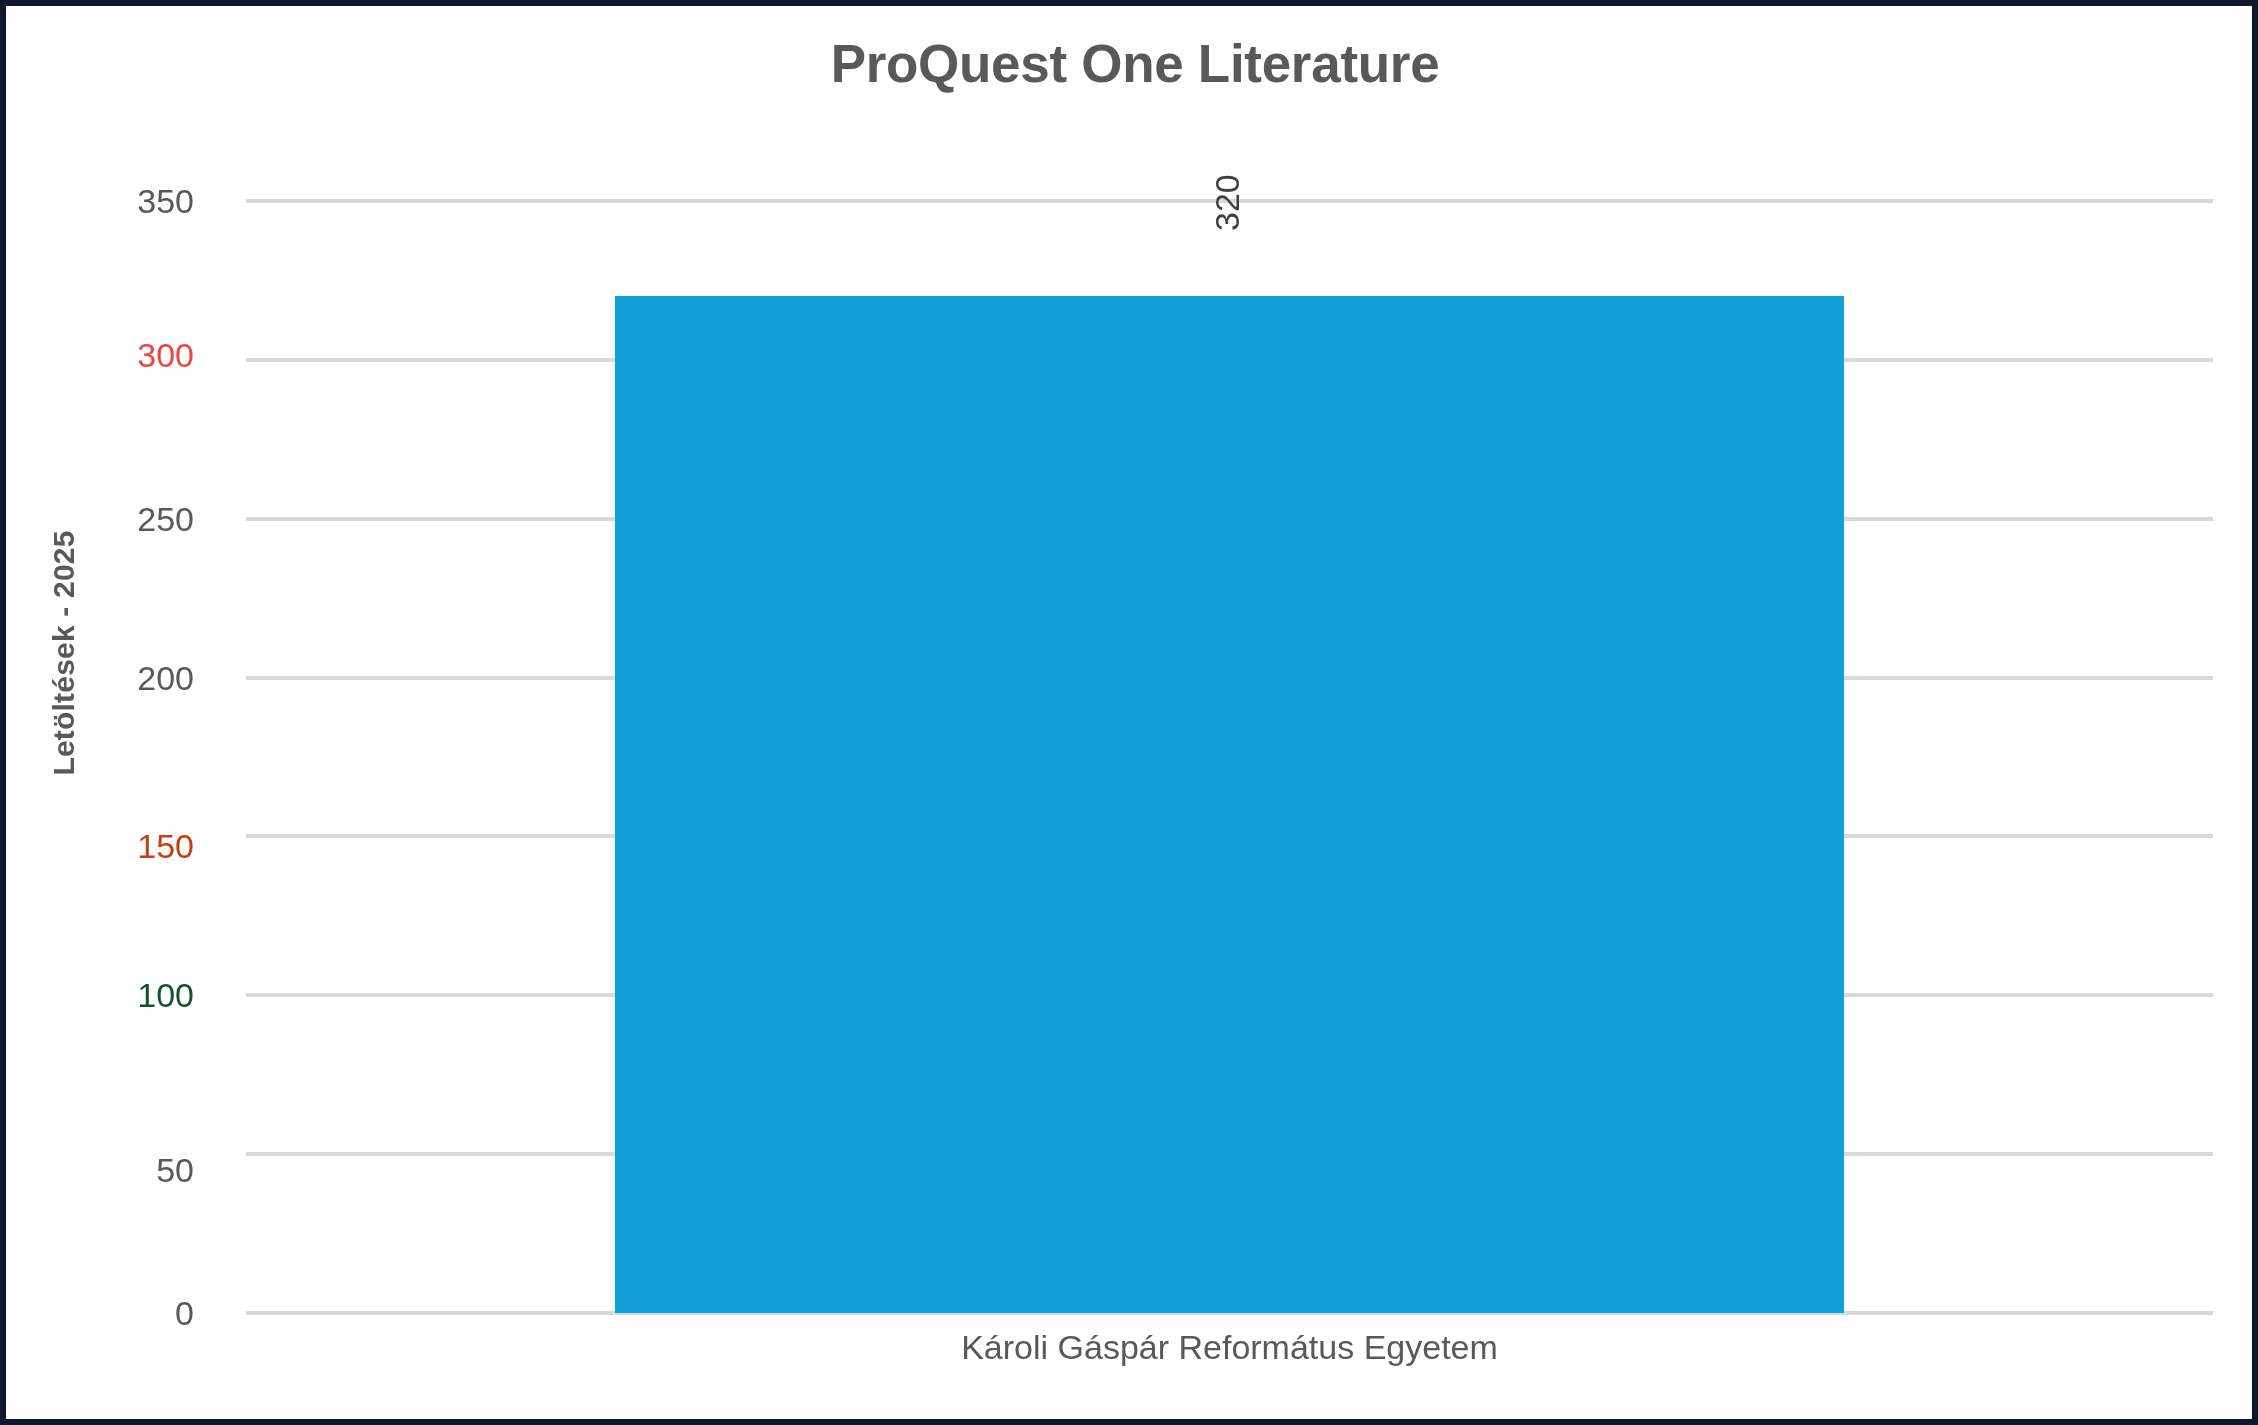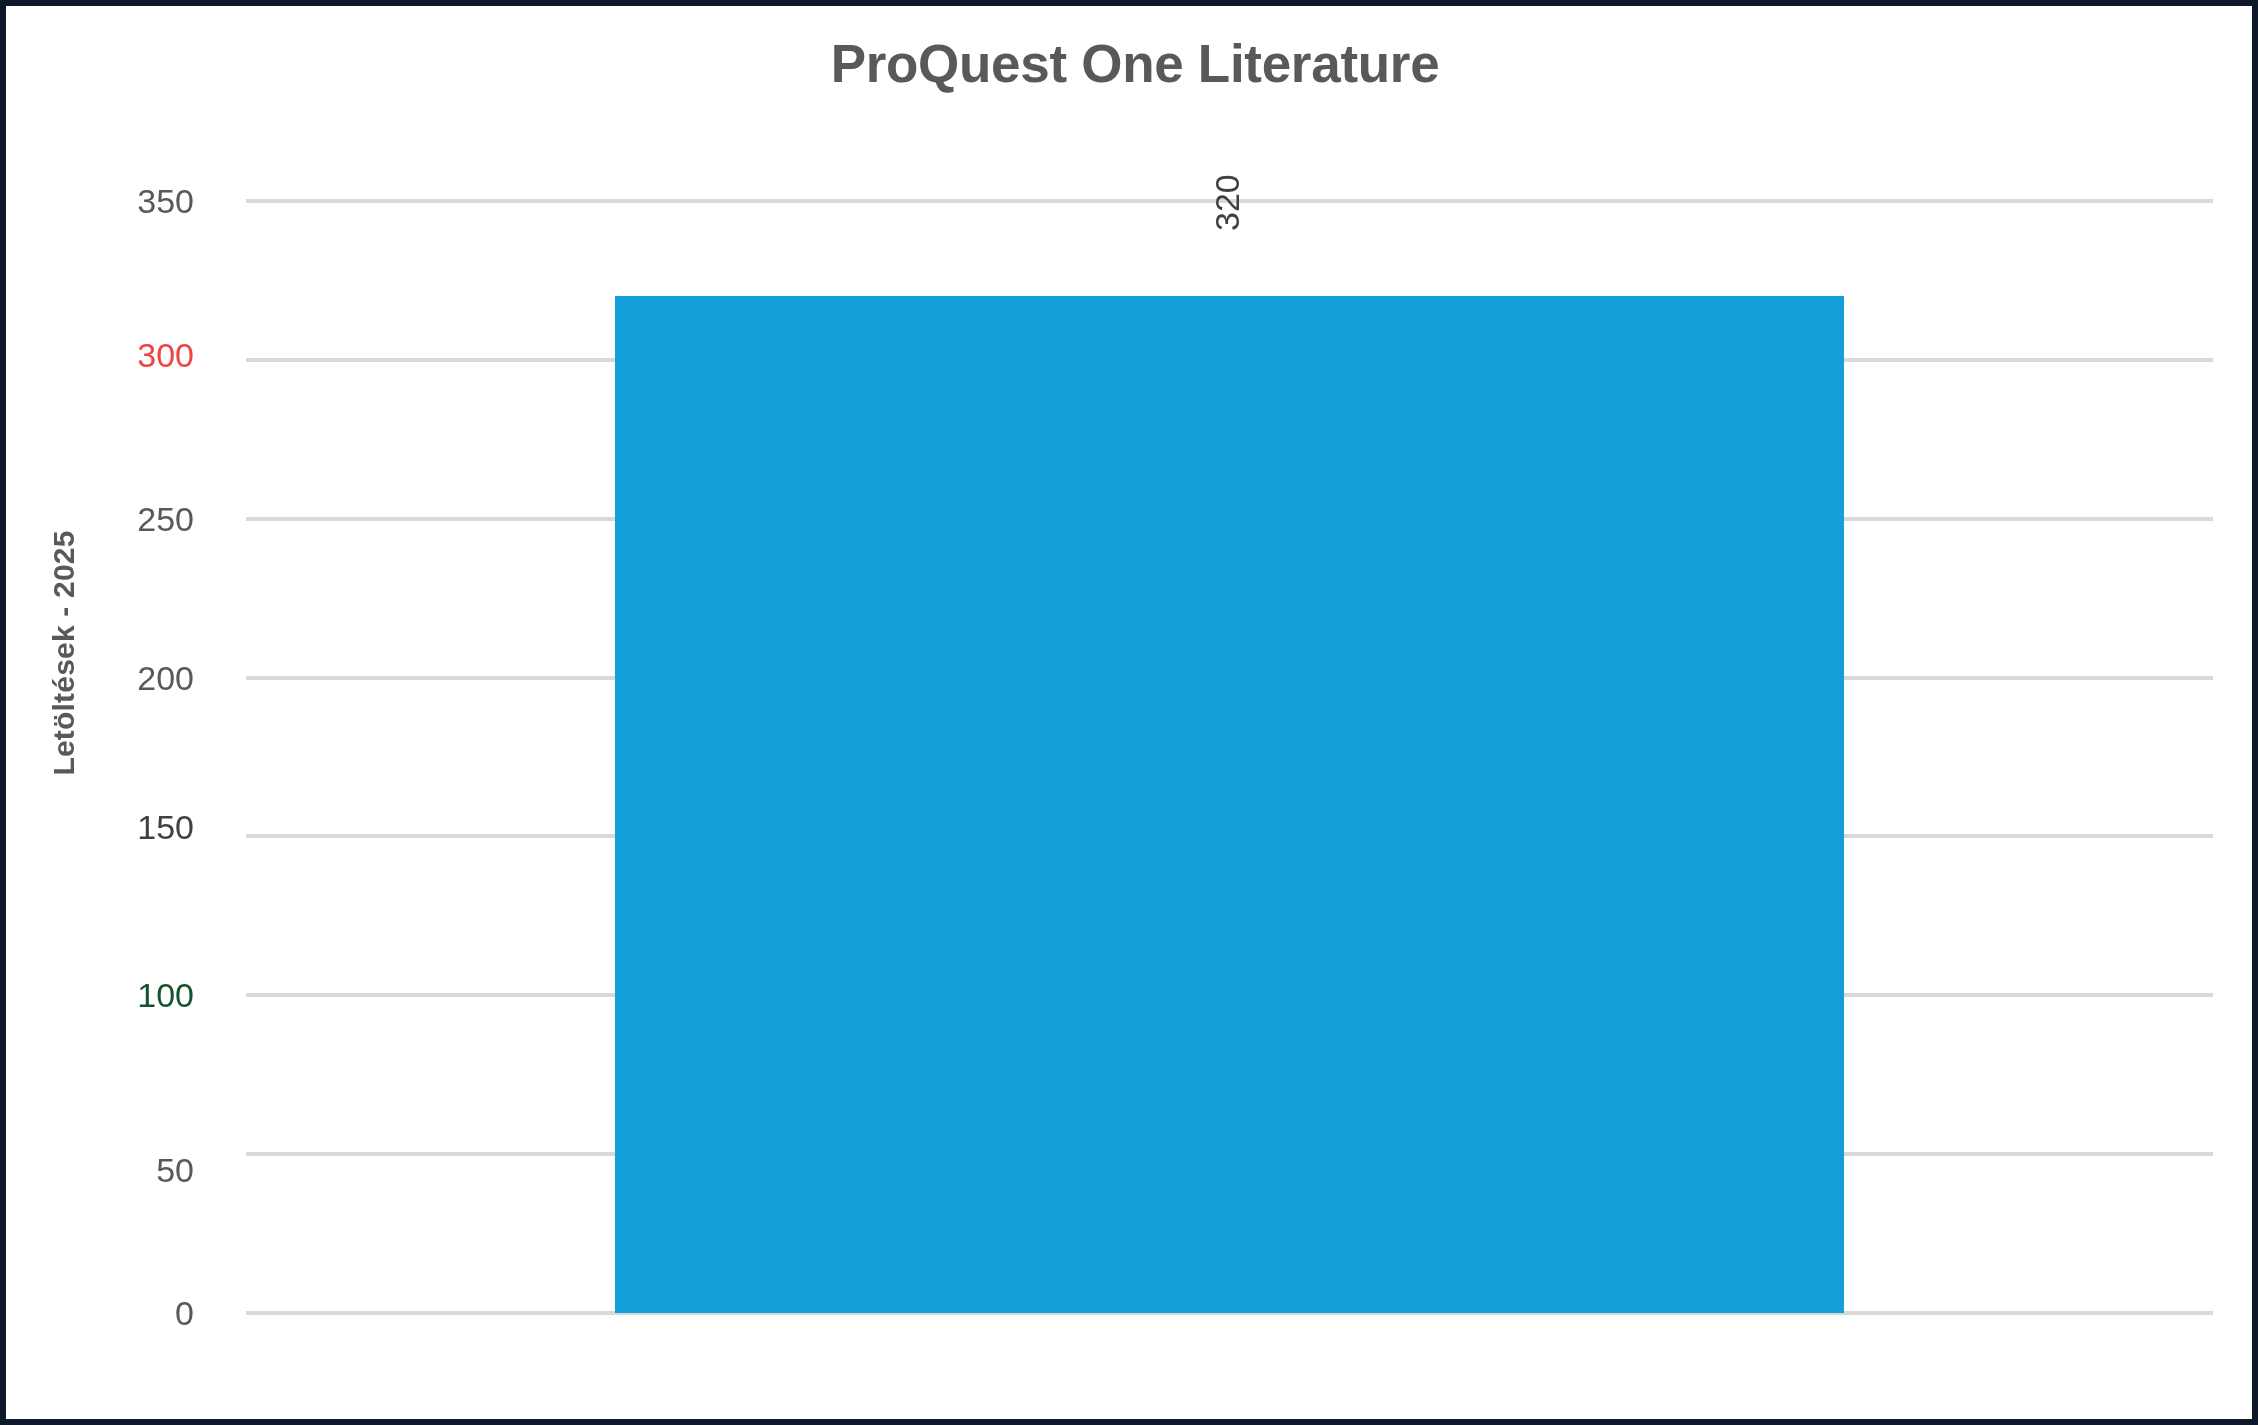--- a/index.html
+++ b/index.html
@@ -131,21 +131,21 @@
 
   <div id="y-axis-title">
     <span class="ytxt">Letöltések - 2025</span>
   </div>
 
   <div id="y-ticks">
       <div class="tick" style="top: 0px; color: rgb(89, 89, 89);">350</div>
       <div class="tick" style="top: 154px; color: #ef4444;">300</div>
       <div class="tick" style="top: 317.714px; color: rgb(89, 89, 89);">250</div>
       <div class="tick" style="top: 476.571px; color: rgb(89, 89, 89);">200</div>
-      <div class="tick" style="top: 626px; color: #404040;">150</div>
+      <div class="tick" style="top: 645px; color: #c2410c;">150</div>
       <div class="tick" style="top: 794.286px; color: #14532d;">100</div>
       <div class="tick" style="top: 969px; color: rgb(89, 89, 89);">50</div>
       <div class="tick" style="top: 1112px; color: rgb(89, 89, 89);">0</div>
     </div>
 
   <div id="plot-area">
     <div id="gridlines">
         <div class="gridline" style="top: -2px; background: rgb(217, 217, 217);"></div>
         <div class="gridline" style="top: 156.857px; background: rgb(217, 217, 217);"></div>
         <div class="gridline" style="top: 315.714px; background: rgb(217, 217, 217);"></div>
@@ -154,14 +154,15 @@
         <div class="gridline" style="top: 792.286px; background: rgb(217, 217, 217);"></div>
         <div class="gridline" style="top: 951.143px; background: rgb(217, 217, 217);"></div>
         <div class="gridline baseline" style="top: 1110px; background: rgb(217, 217, 217);"></div>
       </div>
     <div id="bar-series">
         <div class="bar" style="left: 368.812px; top: 95.3143px; width: 1229.38px; height: 1016.69px; background: rgb(19, 159, 215);"></div>
         <div class="bar-label" style="color: rgb(64, 64, 64); left: 1000.5px; top: -8.68571px;">320</div>
       </div>
   </div>
 
+  <div id="x-axis-labels"><span class="cat" style="width: 1967px; color: rgb(89, 89, 89);">Károli Gáspár Református Egyetem</span></div>
 
 </div>
 
 </body></html>

